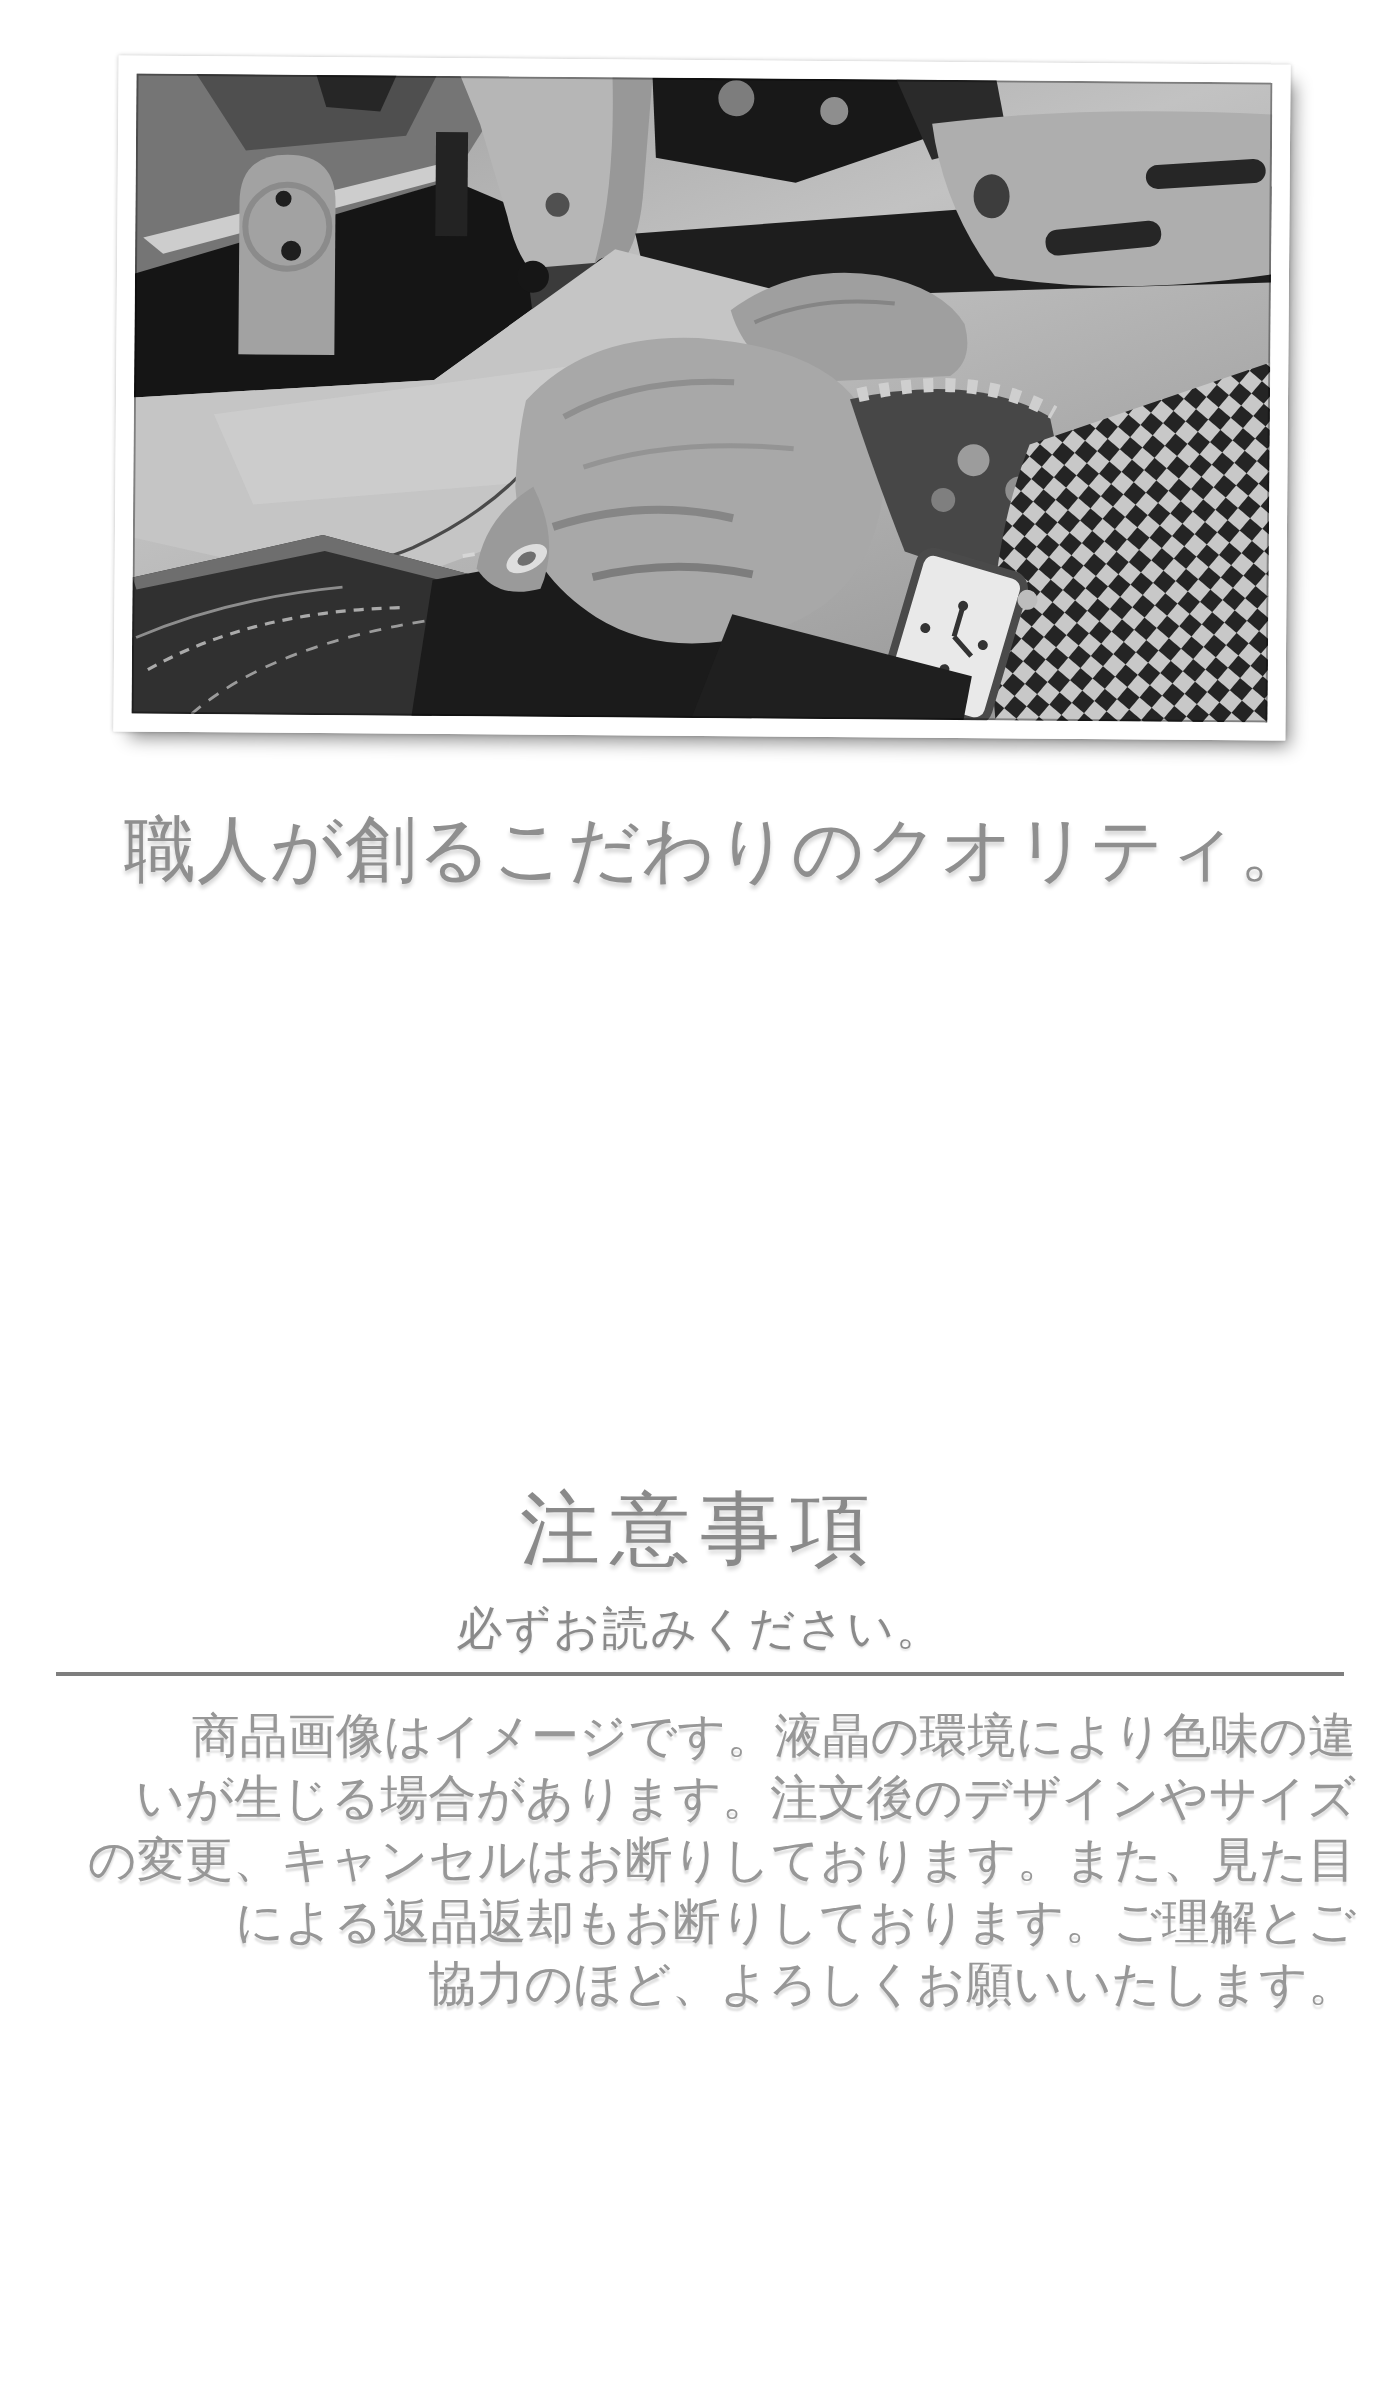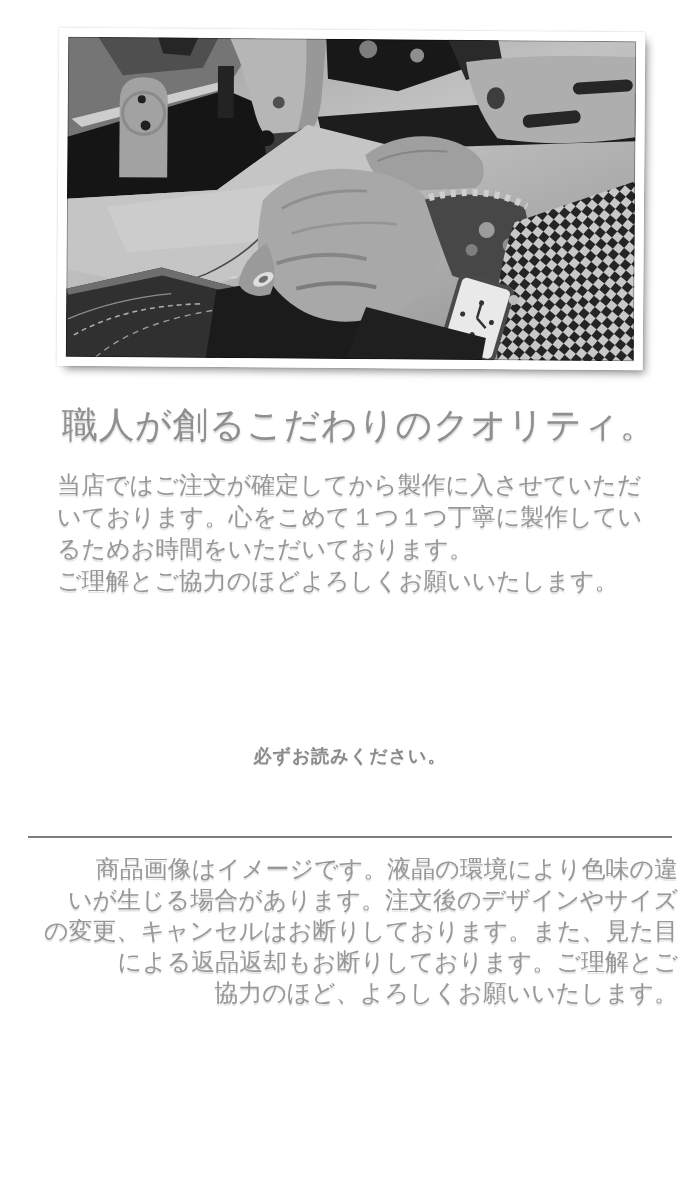--- a/index.html
+++ b/index.html
@@ -57,24 +57,23 @@
     color: #8a8a8a;
   }
   .notice-heading {
     font-size: 40px;
     font-weight: 400;
     letter-spacing: 5px;
     text-shadow: 0 2px 2px rgba(0,0,0,0.15);
   }
   .notice-subheading {
     margin-top: 7px;
-    font-size: 18px;
+    font-size: 23px;
     letter-spacing: 1px;
     text-shadow: 0 1px 1px rgba(0,0,0,0.12);
-    font-weight: bold;
   }
   .notice-divider {
     position: absolute;
     left: 28px;
     top: 819px;
     width: 644px;
     height: 2px;
     border: none;
     background: #7e7e7e;
   }
@@ -192,26 +191,23 @@
       </g>
 
       <path d="M300,268 L420,298 L416,320 L280,320 Z" fill="#1f1f1f"></path>
 
       <rect x="0.5" y="0.5" width="567" height="319" fill="none" stroke="rgba(0,0,0,0.35)" stroke-width="1"></rect>
     </svg>
   </div>
 
   <div class="quality-heading">職人が創るこだわりのクオリティ。</div>
 
-  <div class="quality-body">当店ではご注文が確定してから製作に入させていただ
-いております。心をこめて１つ１つ丁寧に製作してい
-るためお時間をいただいております。
-ご理解とご協力のほどよろしくお願いいたします。</div>
 
   <div class="notice-header">
+    <div class="notice-heading">注意事項</div>
     <div class="notice-subheading">必ずお読みください。</div>
   </div>
 
   <hr class="notice-divider">
 
   <div class="notice-body">商品画像はイメージです。液晶の環境により色味の違
 いが生じる場合があります。注文後のデザインやサイズ
 の変更、キャンセルはお断りしております。また、見た目
 による返品返却もお断りしております。ご理解とご
 協力のほど、よろしくお願いいたします。</div>

